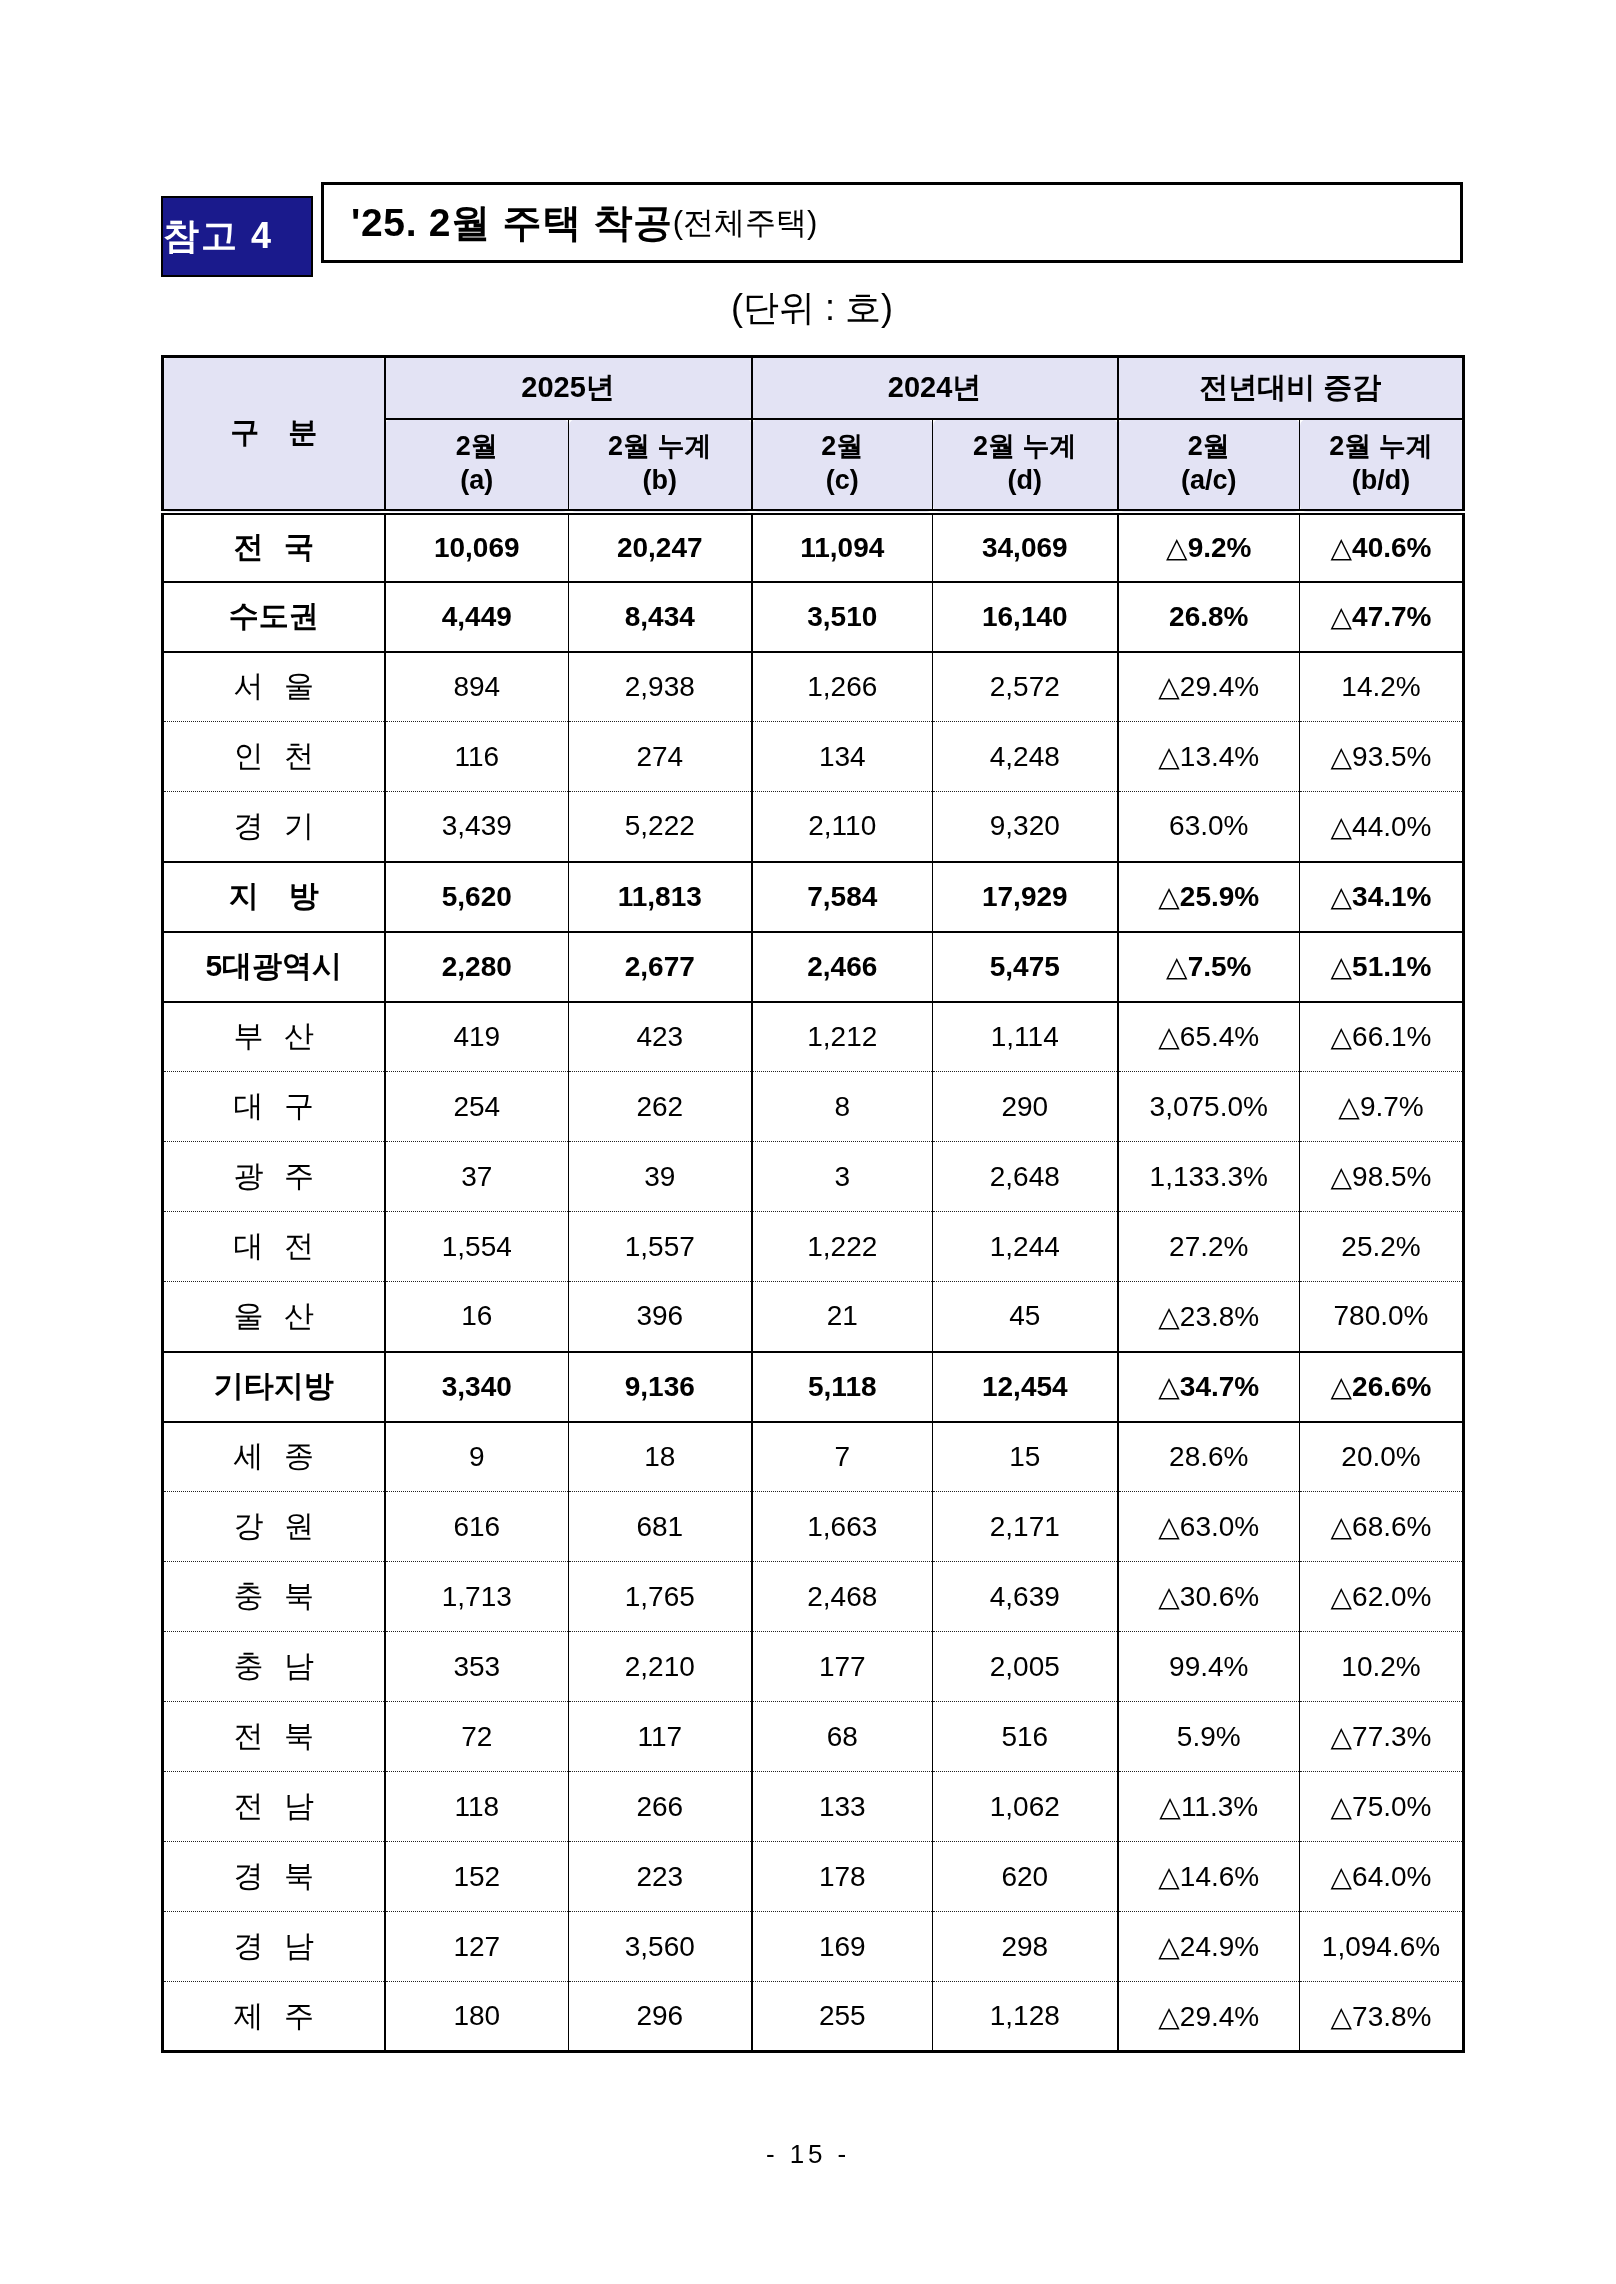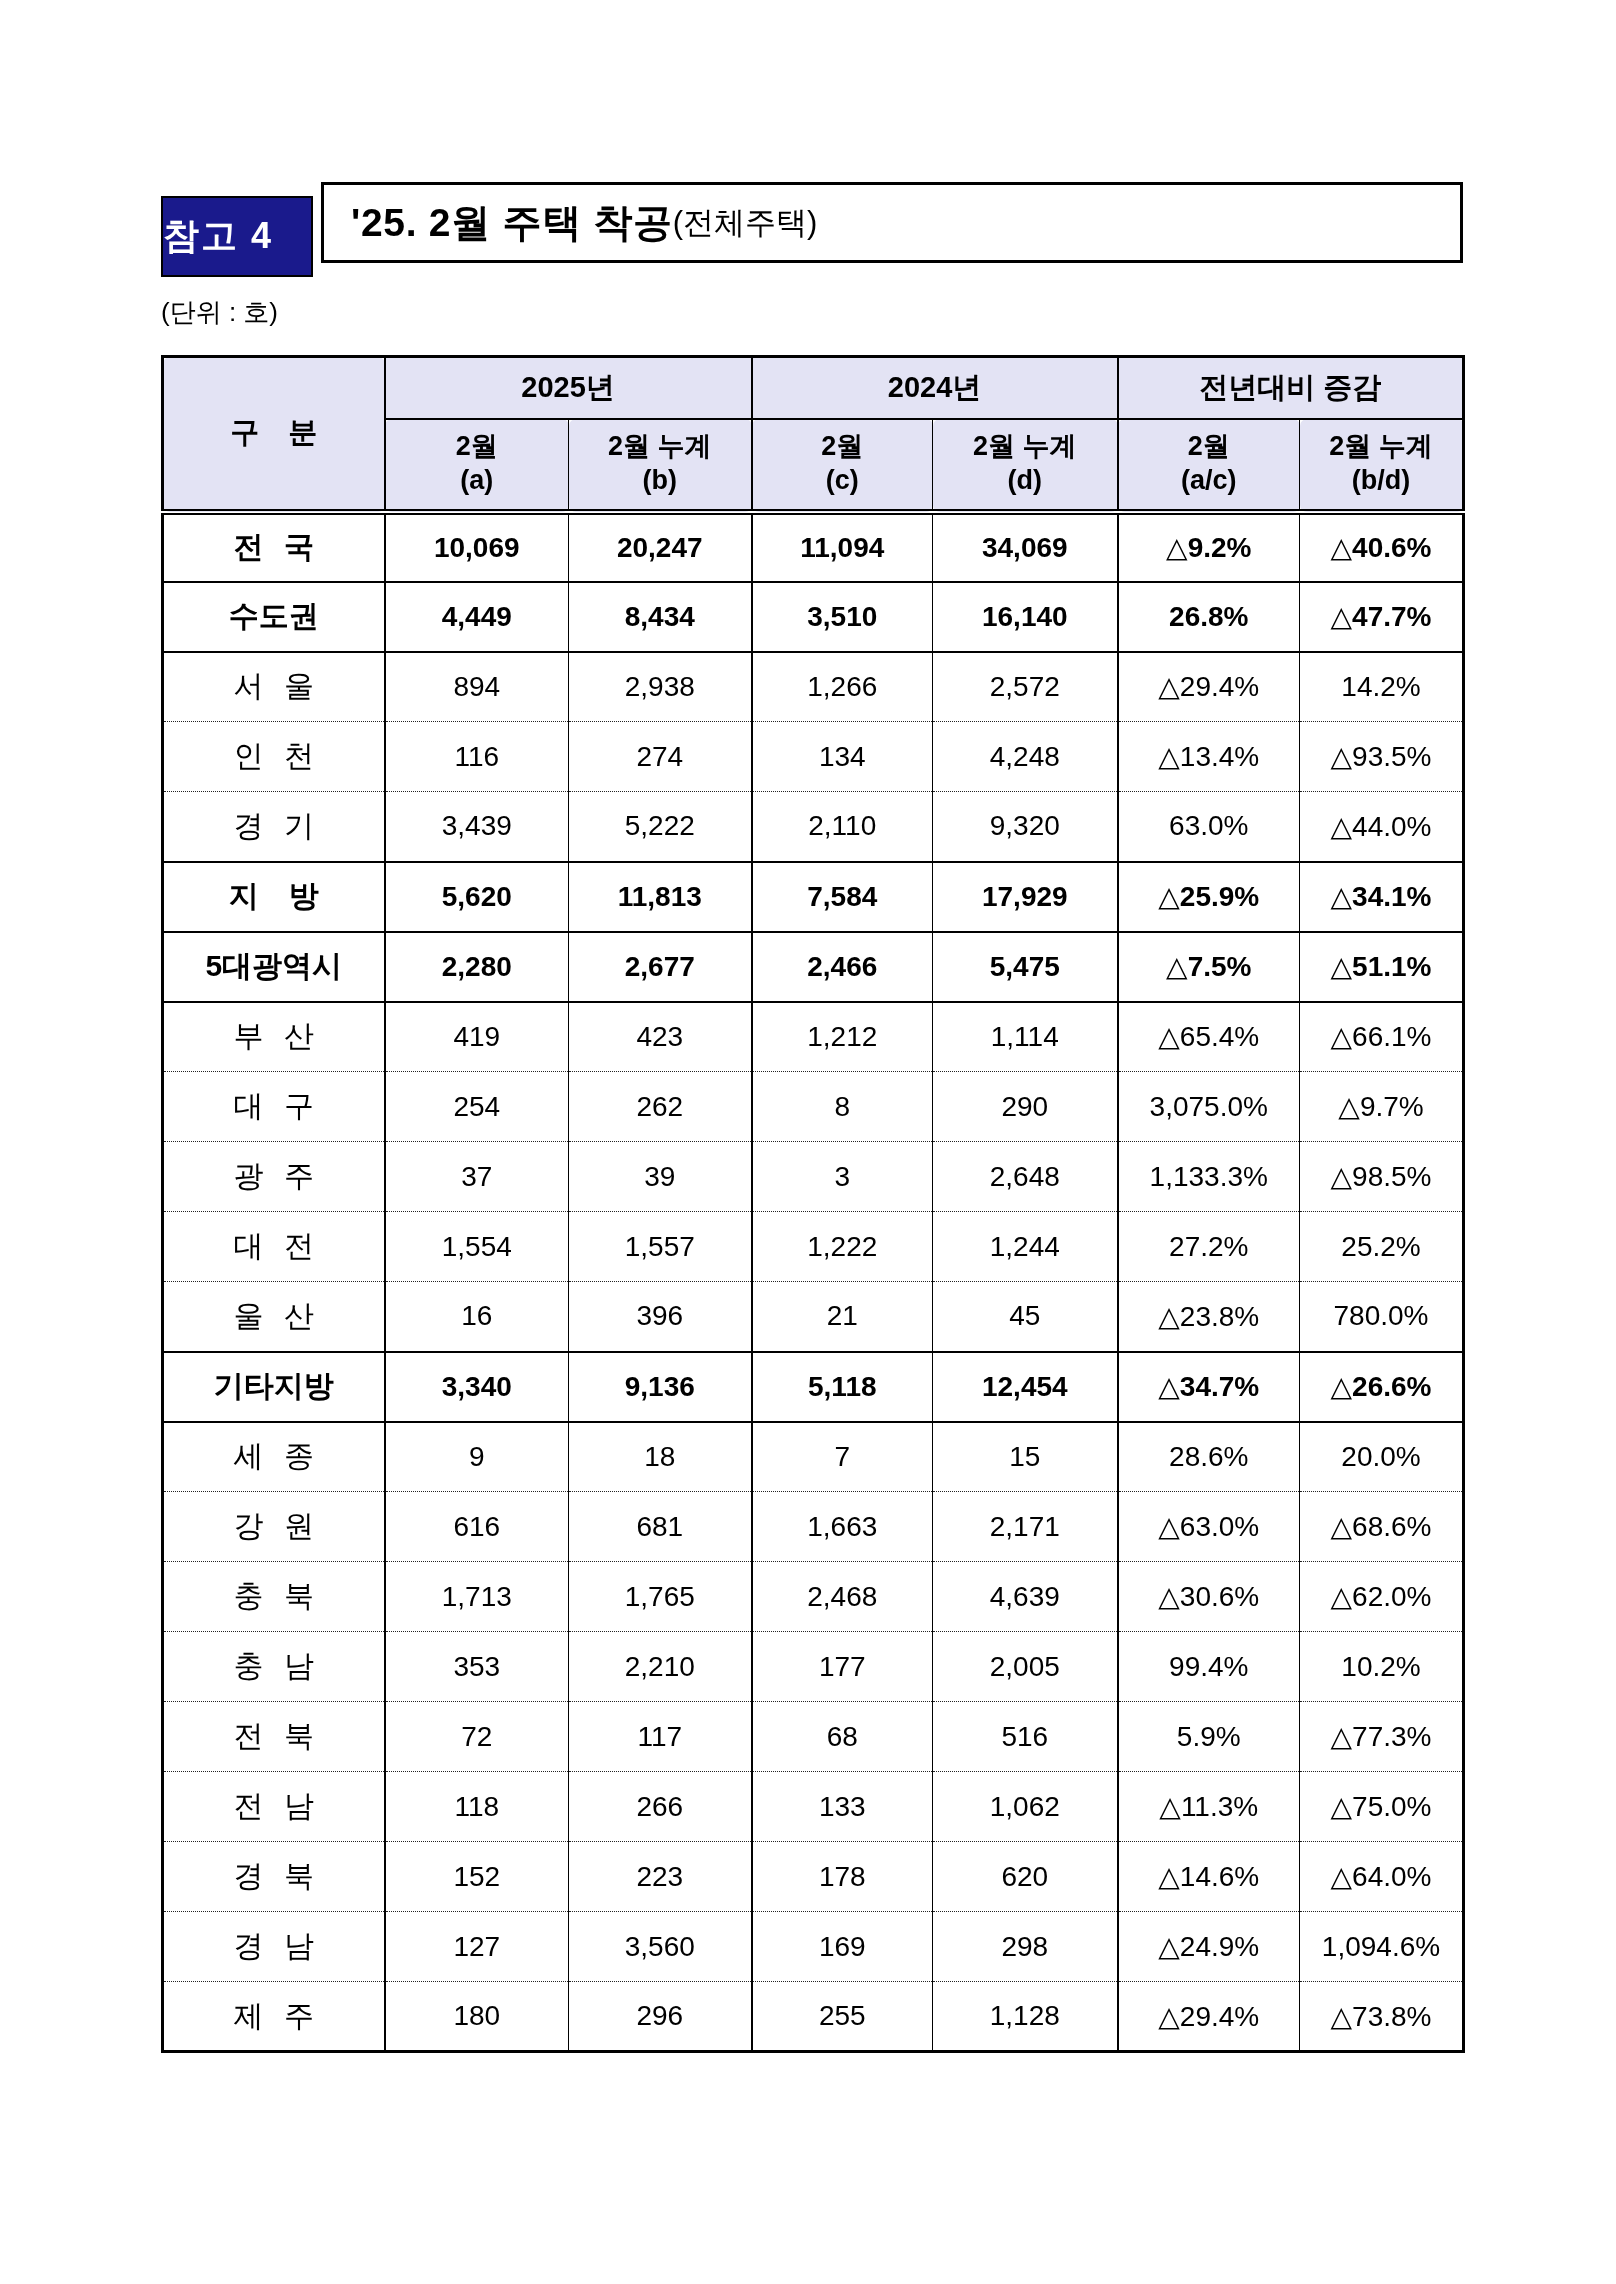--- a/index.html
+++ b/index.html
@@ -28,22 +28,22 @@
   }
   .title-box{
     position:absolute;left:321px;top:182px;width:1142px;height:81px;
     border:3.9px solid #000;box-sizing:border-box;
     display:flex;align-items:center;padding-left:27px;
     background:#fff;
   }
   .title-main{font-size:39px;font-weight:700;letter-spacing:0.7px;white-space:pre;}
   .title-suffix{font-size:31px;font-weight:400;letter-spacing:0;}
   .unit-note{
-    position:absolute;left:161px;top:295px;width:1302px;
-    text-align:left;font-size:26px;font-weight:400;
+    position:absolute;left:161px;top:284px;width:1302px;
+    text-align:center;font-size:36px;font-weight:400;
   }
   
   .table-wrap{position:absolute;left:161px;top:355px;width:1302px;}
   table{
     width:1302px;border-collapse:collapse;table-layout:fixed;
     border:3.9px solid #000;
   }
   th,td{box-sizing:border-box;padding:0;text-align:center;vertical-align:middle;color:var(--ink);}
   thead th{background:var(--header-bg);}
   tr.group-row{height:62px;}
@@ -329,15 +329,16 @@
             <td class="bl-thin">296</td>
             <td class="bl-thick">255</td>
             <td class="bl-thin">1,128</td>
             <td class="bl-mid">△29.4%</td>
             <td class="bl-thin">△73.8%</td>
           </tr>
         </tbody>
     </table>
   </div>
 
+  <div class="page-number">- 15 -</div>
 
 </div>
 
 
 </body></html>

